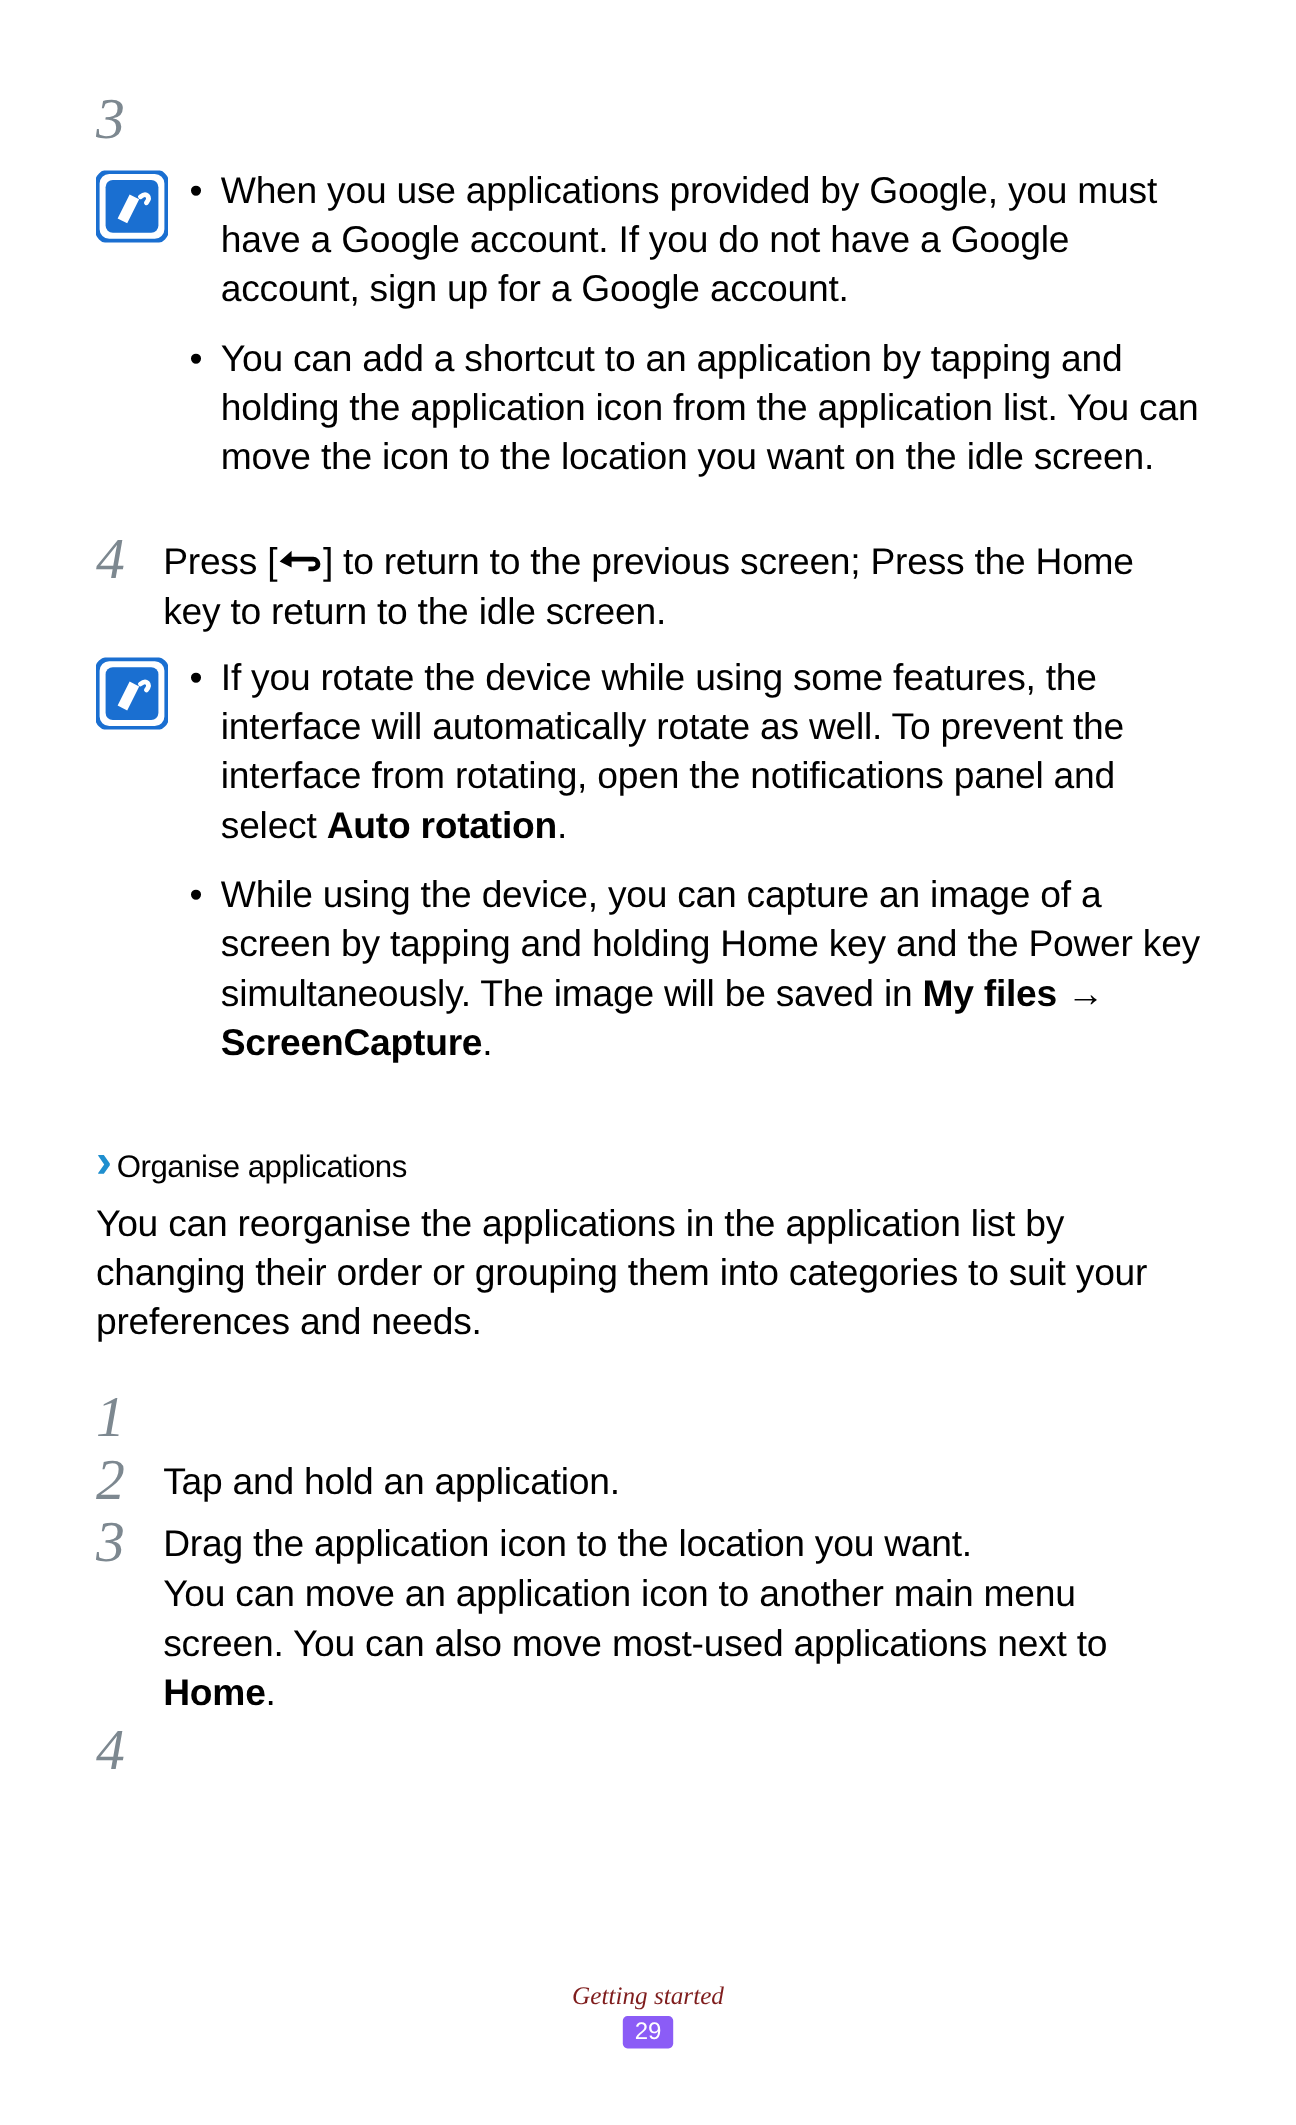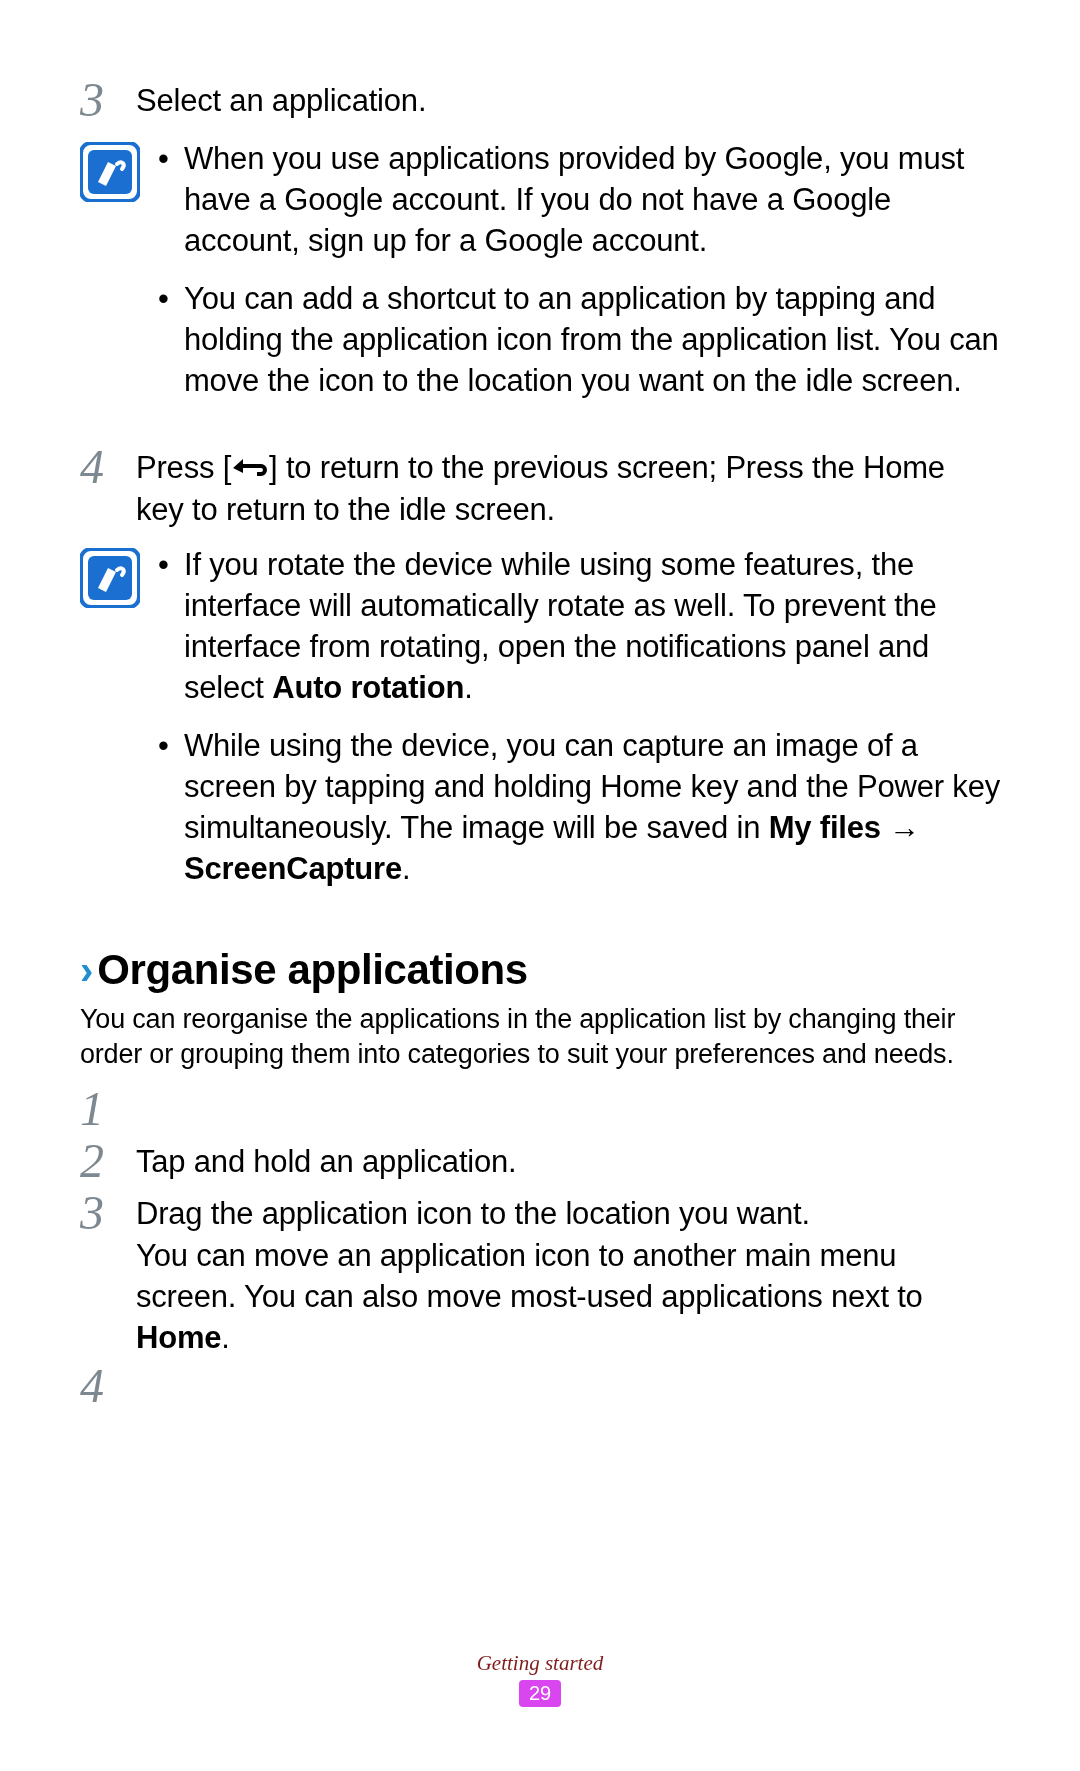--- a/index.html
+++ b/index.html
@@ -77,28 +77,28 @@
     margin-top: 40px;
     margin-bottom: 8px;
   }
   .chevron {
     color: #1f8fcf;
     font-size: 40px;
     font-weight: 700;
     margin-right: 4px;
   }
   .heading-text {
-    font-weight: 700;
-    font-size: 42px;
+    font-weight: 400;
+    font-size: 26px;
     letter-spacing: -0.4px;
   }
   .intro-text {
-    font-size: 27px;
-    line-height: 1.33;
-    margin-bottom: 16px;
+    font-size: 31px;
+    line-height: 1.33;
+    margin-bottom: 40px;
     letter-spacing: -0.2px;
   }
   .back-icon, .menu-icon {
     display: inline-block;
     vertical-align: -3px;
     width: 38px;
     height: 26px;
   }
   .menu-icon { width: 40px; height: 24px; }
   .footer {
@@ -109,35 +109,34 @@
   }
   .footer-section {
     font-style: italic;
     font-size: 21px;
     color: #7f1d1d;
     font-family: Georgia, "Times New Roman", serif;
     margin-bottom: 4px;
   }
   .page-badge {
     display: inline-block;
-    background: #d946ef;
+    background: #8b5cf6;
     color: #fff;
     font-size: 20px;
     padding: 2px 10px;
     border-radius: 4px;
   }
 </style>
 </head>
 <body>
 
 <div class="page">
 
   <div class="step">
     <div class="step-num">3</div>
-    <div class="step-text">Select an application.</div>
   </div>
 
   <div class="note-block" style="margin-left:0;">
     <div class="note-icon">
       <svg viewBox="0 0 60 60">
         <rect x="1" y="1" width="58" height="58" rx="10" fill="#ffffff" stroke="#1a6fd1" stroke-width="4"></rect>
         <rect x="8" y="8" width="44" height="44" rx="6" fill="#1a6fd1"></rect>
         <path d="M18 40 L28 20 L36 24 L26 44 Z" fill="#fff"></path>
         <path d="M37 22 C42 18 46 22 42 27" stroke="#fff" stroke-width="4" fill="none" stroke-linecap="round"></path>
       </svg>

